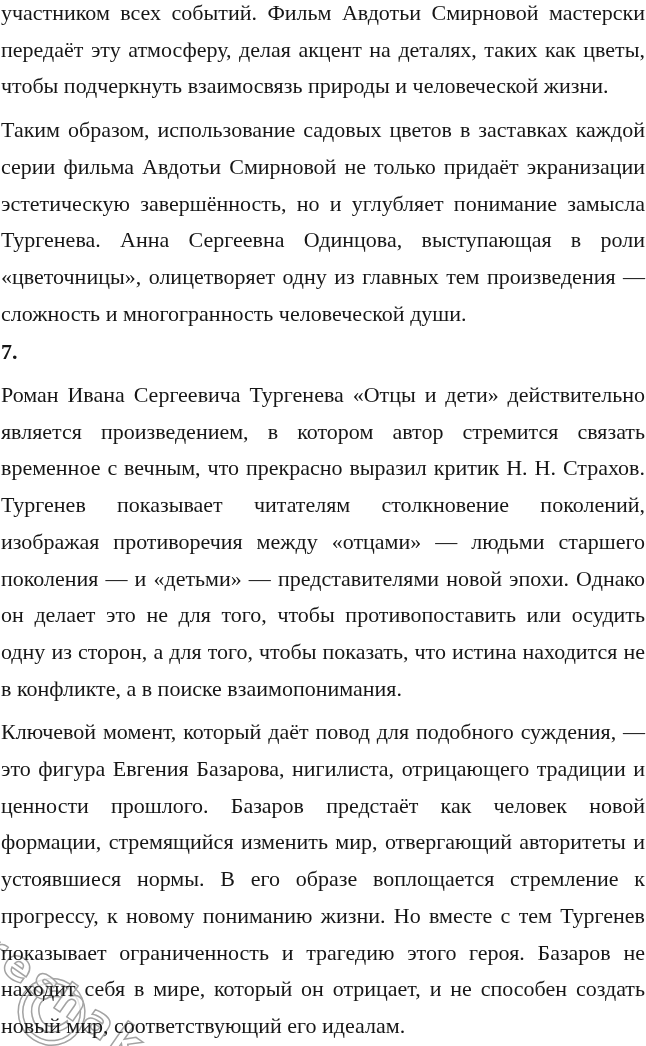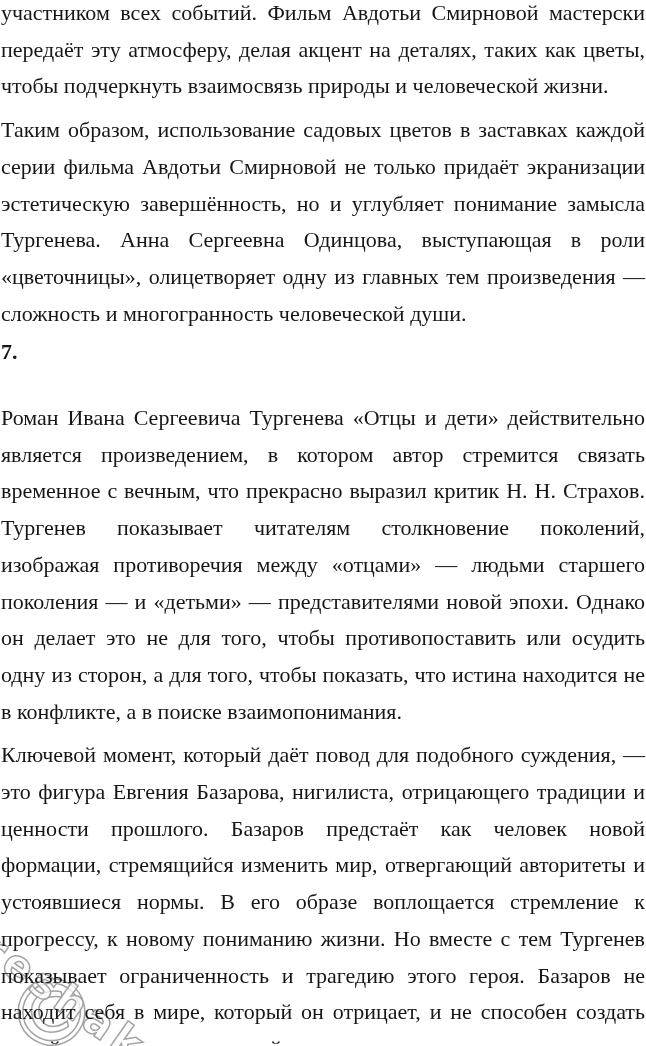--- a/index.html
+++ b/index.html
@@ -26,21 +26,21 @@
     text-align: justify;
     hyphens: none;
   }
   .para {
     margin: 7px 0 0 0;
   }
   .para.first {
     margin-top: 0;
   }
   .para.after-heading {
-    margin-top: 29px;
+    margin-top: 6px;
     font-family: Liberation Serif, serif;
   }
   .heading {
     margin: 2px 0 0 0;
     font-size: 22px;
     font-weight: bold;
     line-height: 36.7px;
     text-align: left;
   }
   .watermark {

